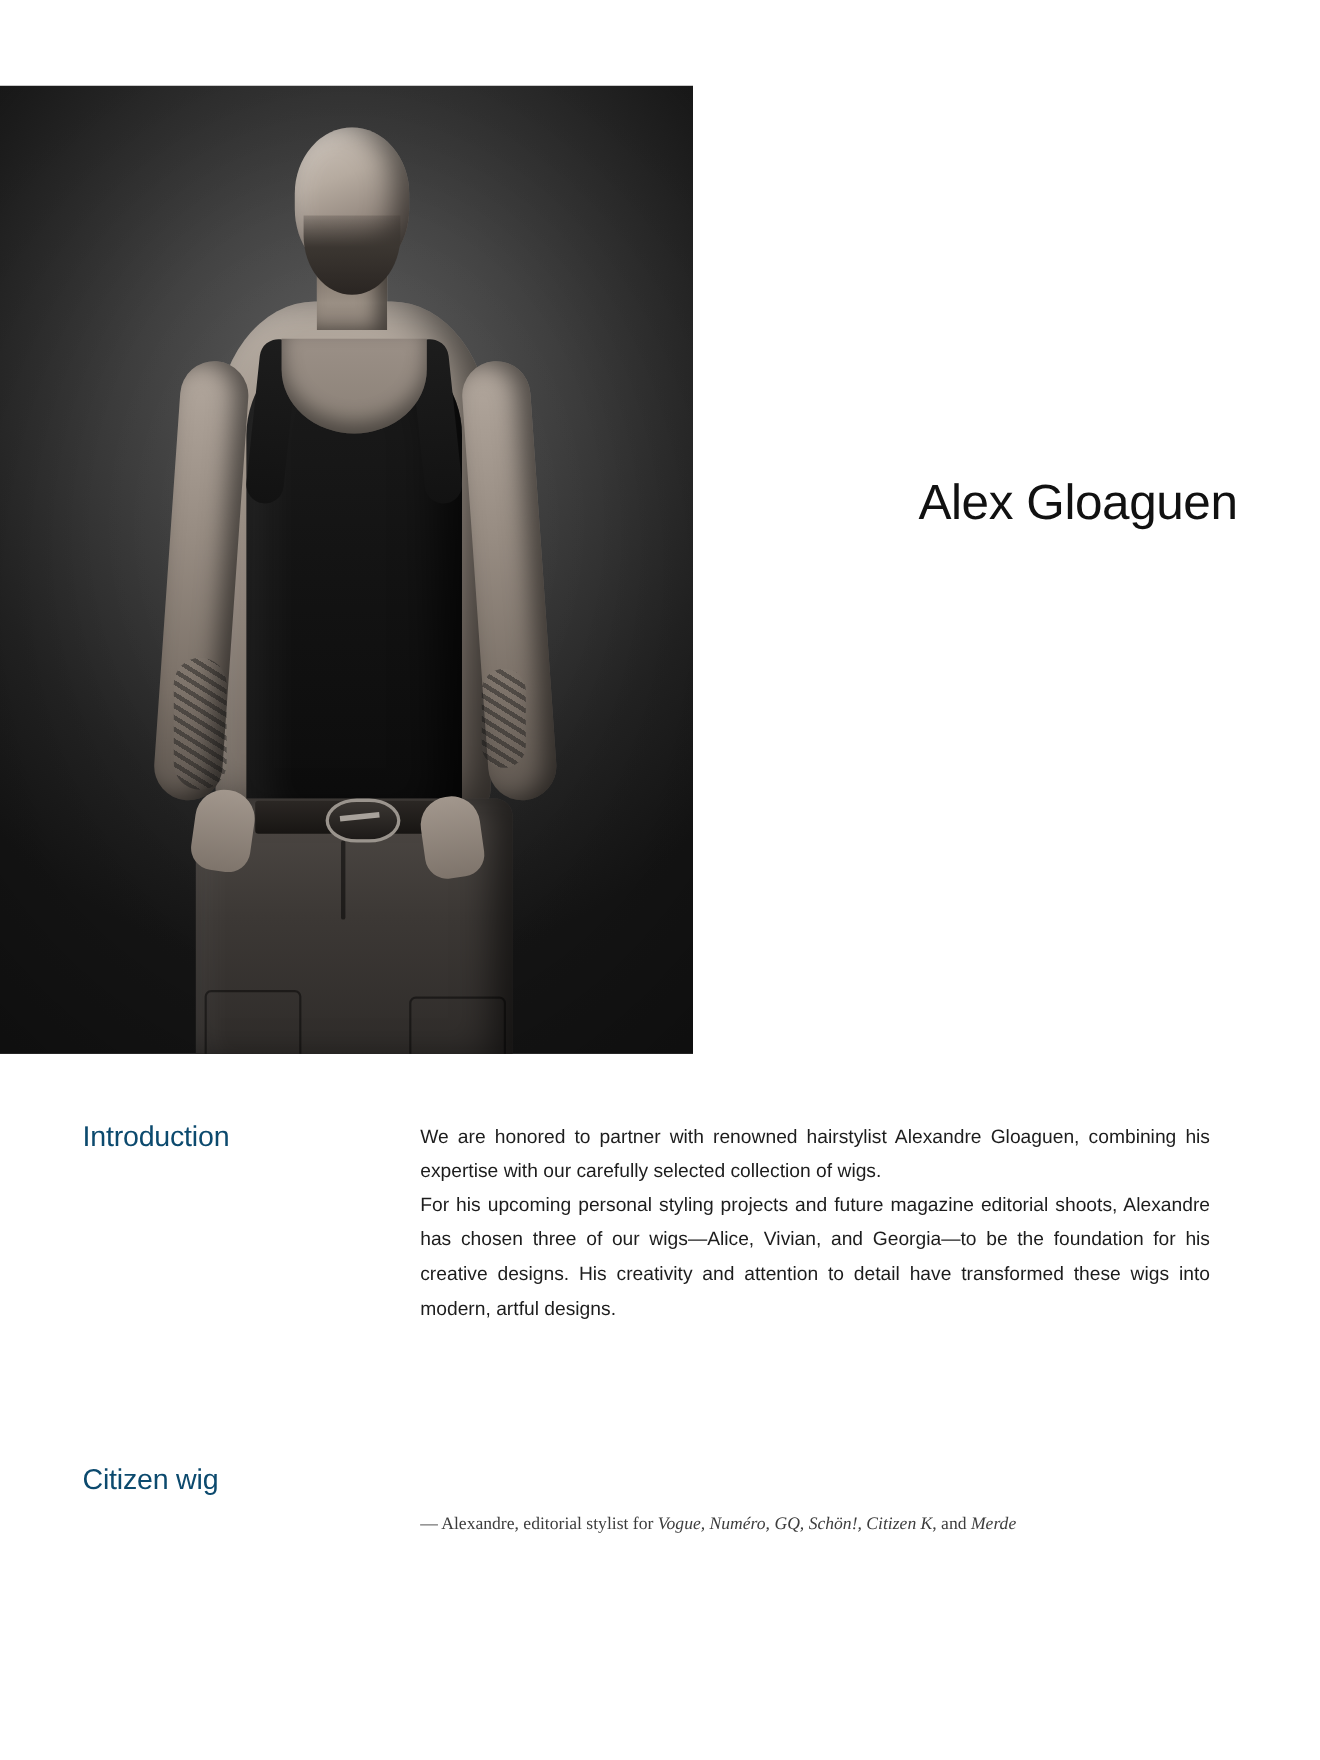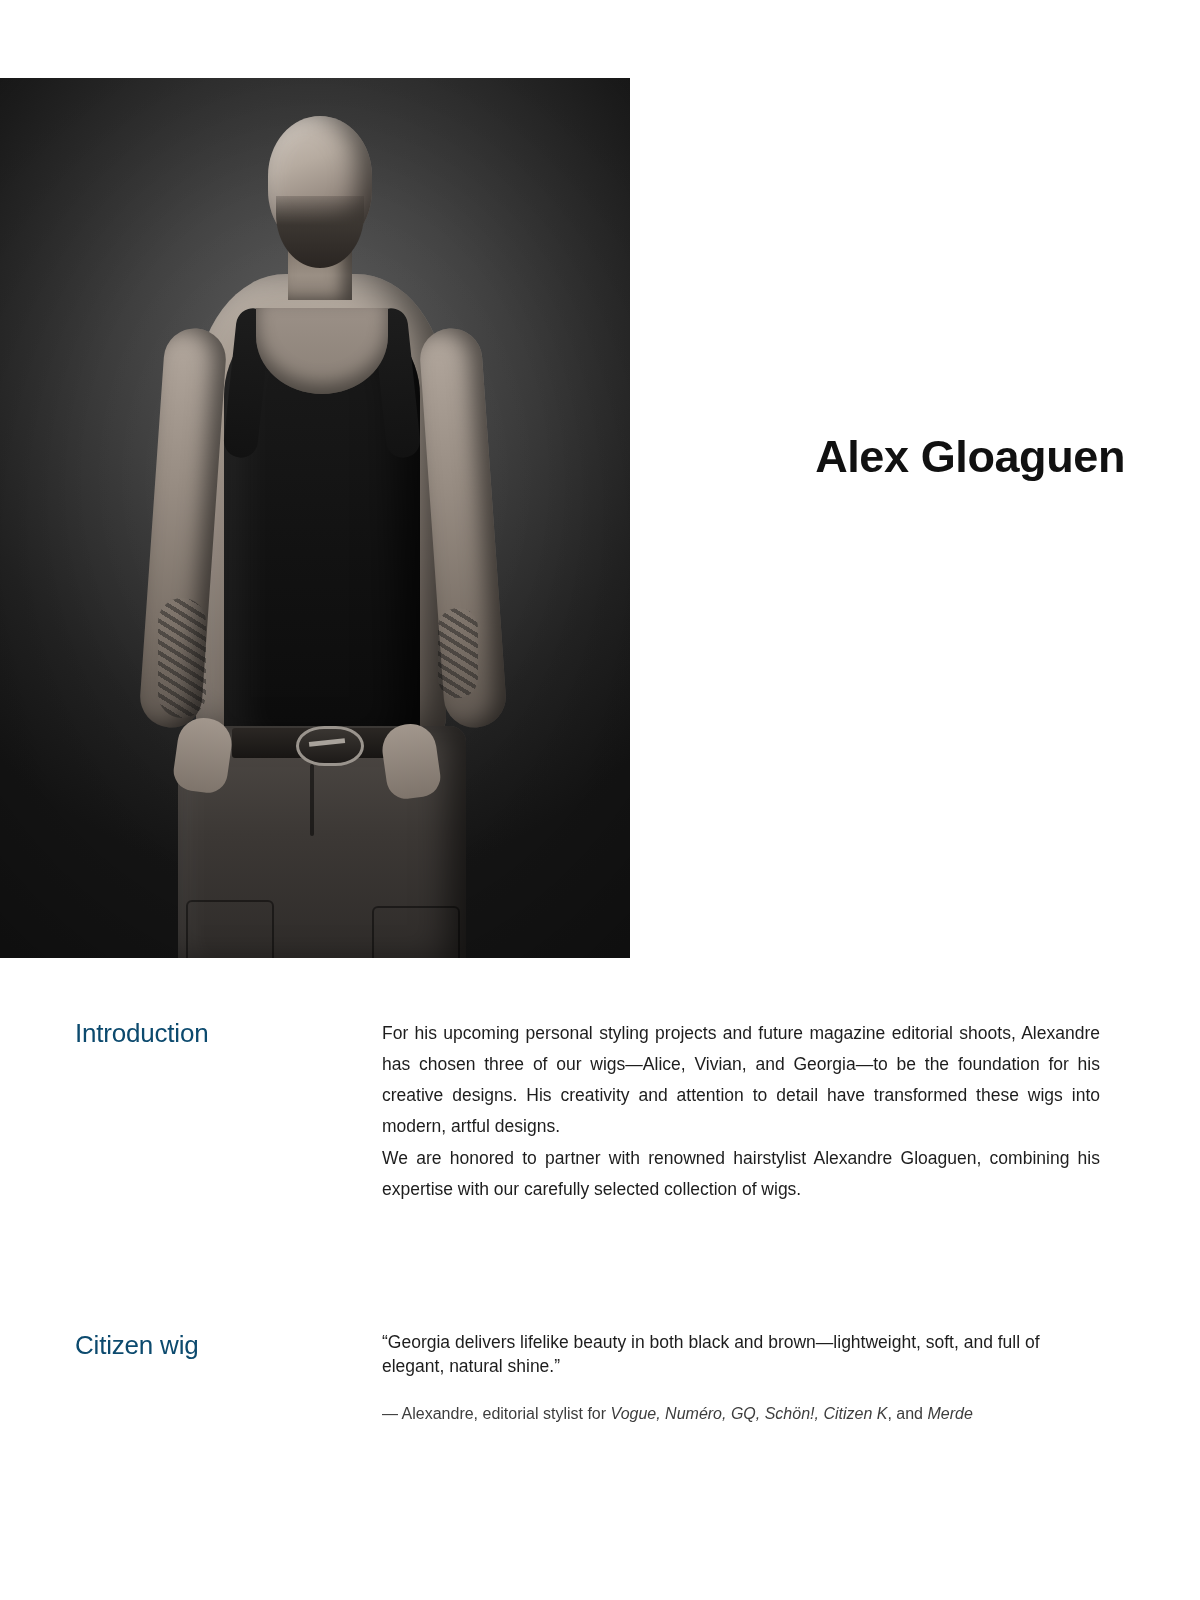--- a/index.html
+++ b/index.html
@@ -164,21 +164,21 @@
   
   .title-block {
     position: absolute;
     right: 75px;
     top: 432px;
     text-align: right;
     width: 560px;
   }
   .name {
     font-size: 45px;
-    font-weight: 700;
+    font-weight: 400;
     letter-spacing: -0.4px;
     color: #111111;
     margin: 0;
     line-height: 1.1;
   }
   .tagline {
     font-size: 19px;
     font-weight: 400;
     color: #4a4a4a;
     margin-top: 16px;
@@ -214,24 +214,25 @@
   }
   .para + .para { margin-top: 0; }
 
   .quote {
     font-size: 17.5px;
     line-height: 1.38;
     color: #1d1d1d;
     margin: 0;
   }
   .attrib {
-    margin-top: 24px;
+    margin-top: 44px;
     font-size: 16px;
     color: #3d3d3d;
     line-height: 1.5;
+    font-family: Liberation Serif, serif;
   }
   .attrib em { font-style: italic; }
 </style>
 </head>
 <body>
 
 <div class="hero">
   <div class="portrait"></div>
   <div class="fig">
     <div class="torso"></div>
@@ -255,26 +256,25 @@
   </div>
 </div>
 
 <div class="title-block">
   <h1 class="name">Alex Gloaguen</h1>
 </div>
 
 <div class="section" style="top: 1018px;">
   <div class="section-label">Introduction</div>
   <div class="section-body">
+    <p class="para">We are honored to partner with renowned hairstylist Alexandre Gloaguen, combining his expertise with our carefully selected collection of wigs.</p>
     <p class="para">For his upcoming personal styling projects and future magazine editorial shoots, Alexandre has chosen three of our wigs—Alice, Vivian, and Georgia—to be the foundation for his creative designs. His creativity and attention to detail have transformed these wigs into modern, artful designs.</p>
-    <p class="para">We are honored to partner with renowned hairstylist Alexandre Gloaguen, combining his expertise with our carefully selected collection of wigs.</p>
   </div>
 </div>
 
 <div class="section" style="top: 1330px;">
   <div class="section-label">Citizen wig</div>
   <div class="section-body">
-    <p class="quote">“Georgia delivers lifelike beauty in both black and brown—lightweight, soft, and full of elegant, natural shine.”</p>
     <div class="attrib">
       <span>— Alexandre, editorial stylist for </span><em>Vogue, Numéro, GQ, Schön!, Citizen K</em><span>, and </span><em>Merde</em>
     </div>
   </div>
 </div>
 
 </body></html>

